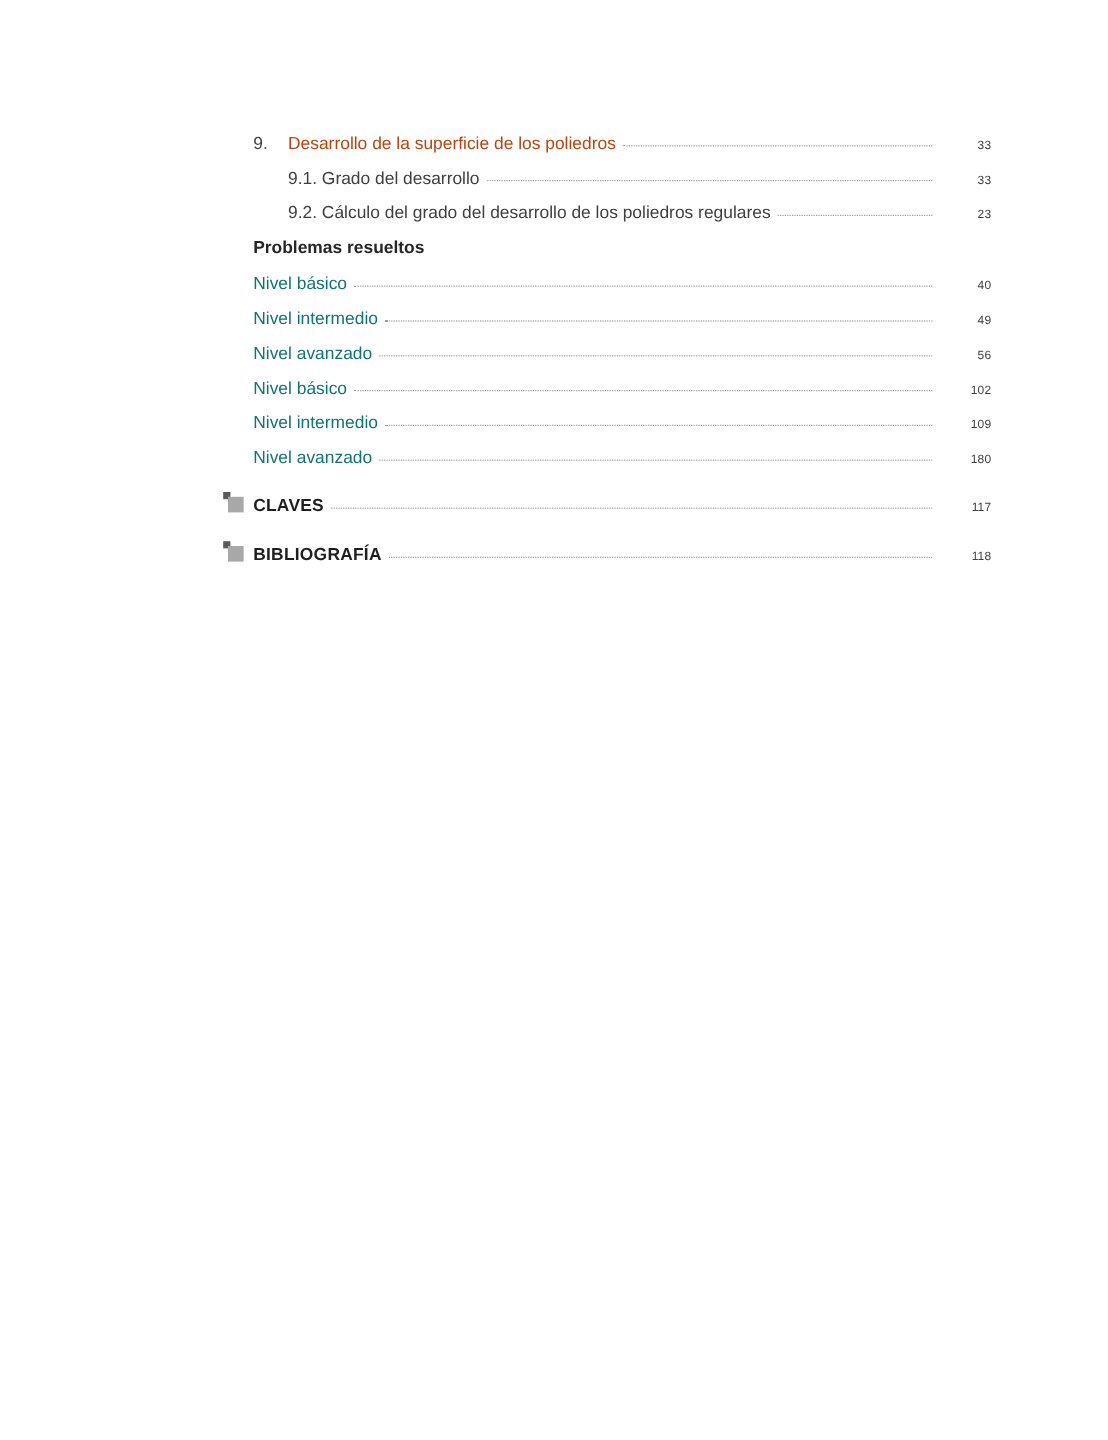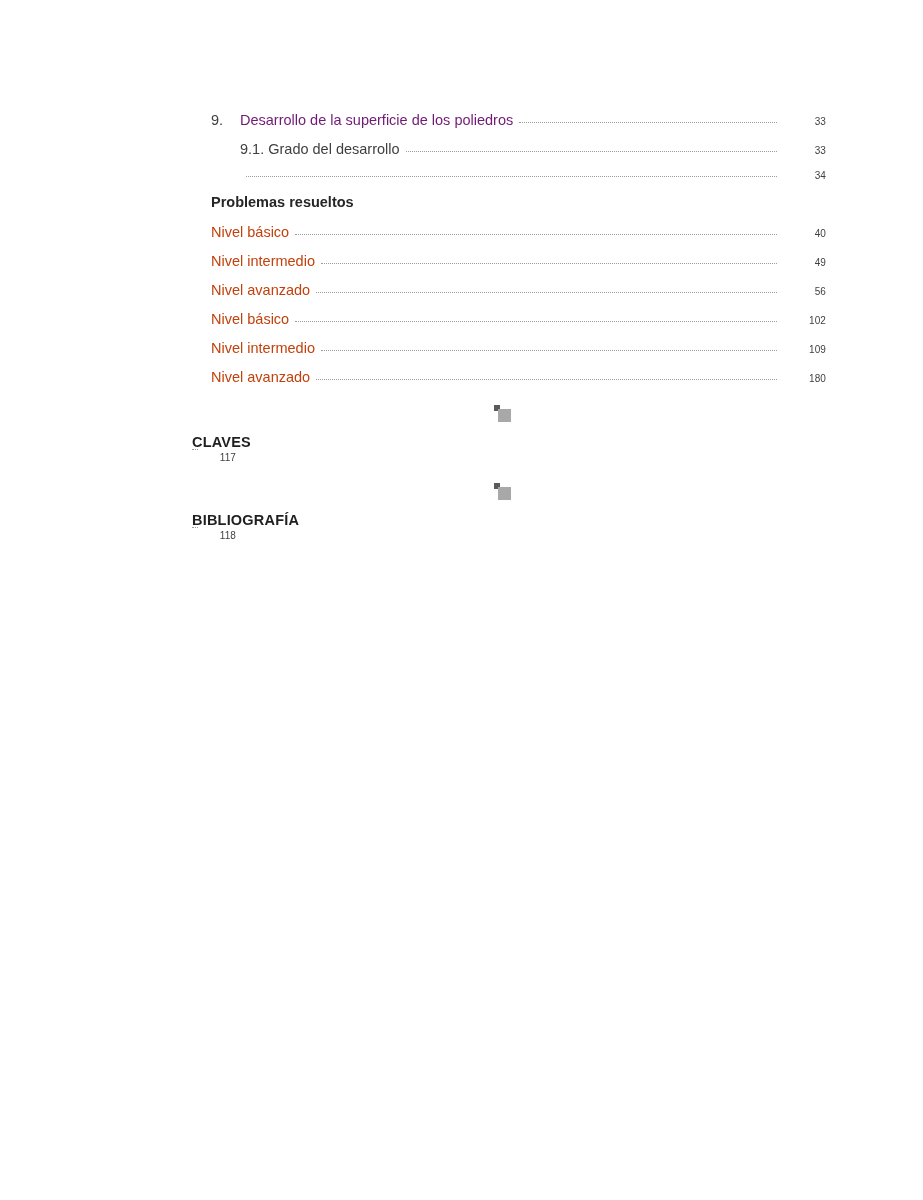--- a/index.html
+++ b/index.html
@@ -69,21 +69,21 @@
     margin-bottom: 13px;
   }
   .lvl1 .num {
     width: 29px;
     flex: 0 0 29px;
     font-size: 14.5px;
     color: #3f3f3f;
   }
   .lvl1 .txt {
     font-size: 14.5px;
-    color: #701a75;
+    color: #c2410c;
   }
 
   
   .lvl2 {
     padding-left: 54px;
     margin-bottom: 13px;
   }
   .lvl2 .txt {
     font-size: 14.5px;
     color: #3f3f3f;
@@ -99,30 +99,29 @@
     color: #262626;
   }
 
   
   .lvl0 {
     padding-left: 25px;
     margin-bottom: 13px;
   }
   .lvl0 .txt {
     font-size: 14.5px;
-    color: #c2410c;
+    color: #0f766e;
   }
 
   
   .major {
     padding-left: 0px;
     margin-top: 24px;
     margin-bottom: 0px;
     position: relative;
-    flex-direction: column;
   }
   .major .txt {
     font-size: 14.5px;
     font-weight: bold;
     color: #1f1f1f;
     letter-spacing: 0.2px;
   }
   .major .marker {
     position: relative;
     flex: 0 0 25px;
@@ -165,22 +164,25 @@
 
     <div class="toc-row lvl2">
       <span class="row-label">
         <span class="txt">9.1. Grado del desarrollo</span>
       </span>
       <span class="leader"></span>
       <span class="pageno">33</span>
     </div>
 
     <div class="toc-row lvl2">
-      <span class="leader"></span>
-      <span class="pageno">34</span>
+      <span class="row-label">
+        <span class="txt">9.2. Cálculo del grado del desarrollo de los poliedros regulares</span>
+      </span>
+      <span class="leader"></span>
+      <span class="pageno">23</span>
     </div>
 
     <div class="section-head">Problemas resueltos</div>
 
     <div class="toc-row lvl0">
       <span class="row-label">
         <span class="txt">Nivel básico</span>
       </span>
       <span class="leader"></span>
       <span class="pageno">40</span>

